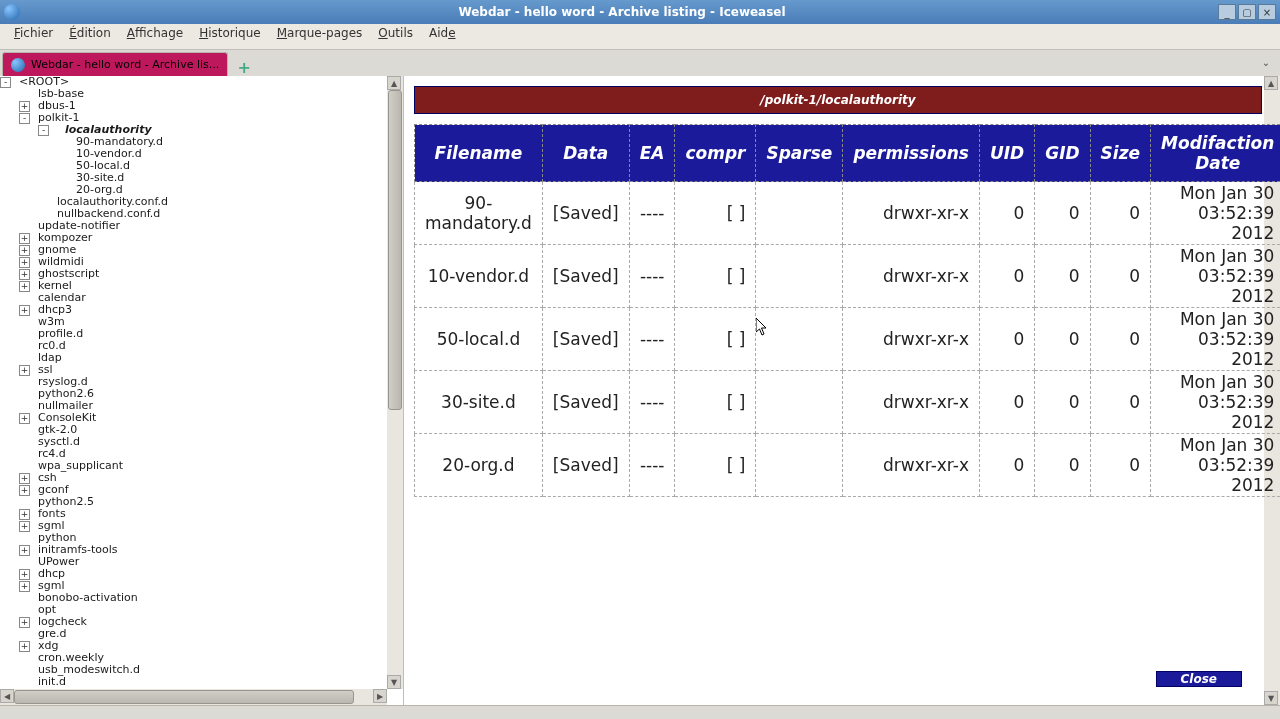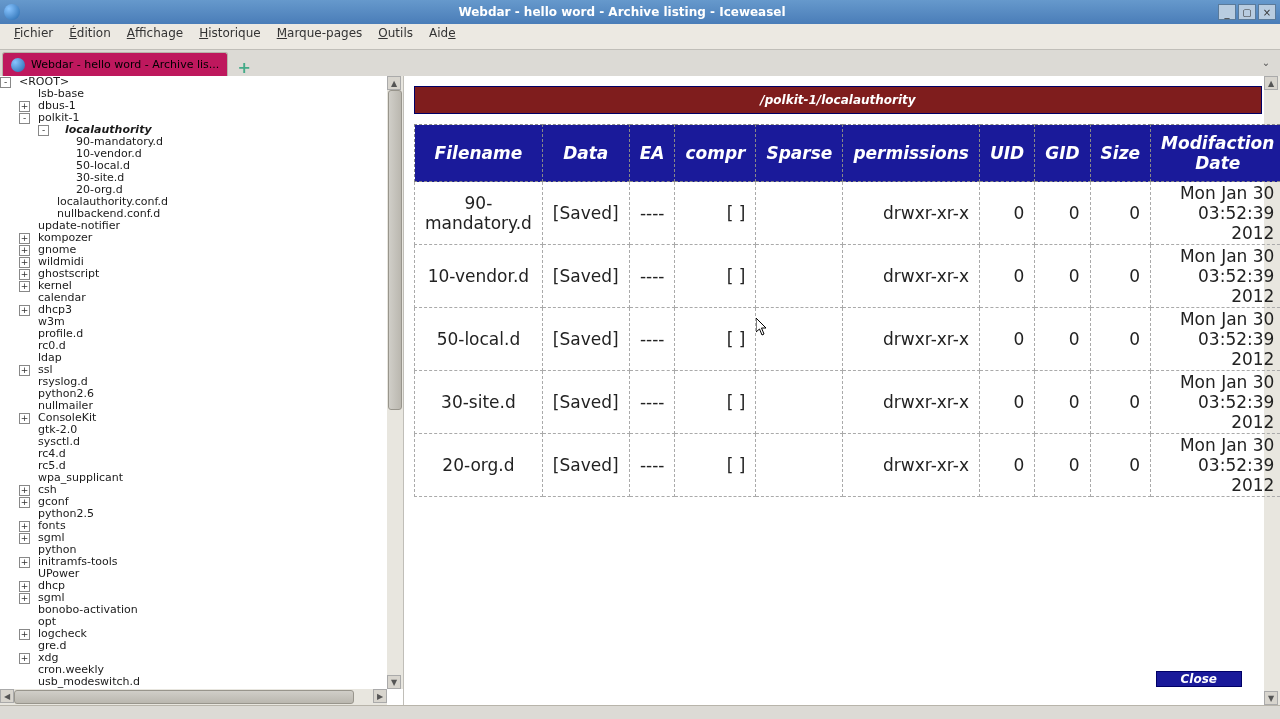--- a/index.html
+++ b/index.html
@@ -251,25 +251,20 @@
         </div>
         <div class="tree-row">
           <div class="spacer"></div>
           <div class="spacer"></div>
           <span class="tree-label">sysctl.d</span>
         </div>
         <div class="tree-row">
           <div class="spacer"></div>
           <div class="spacer"></div>
           <span class="tree-label">rc4.d</span>
-        </div>
-        <div class="tree-row">
-          <div class="spacer"></div>
-          <div class="spacer"></div>
-          <span class="tree-label">rc5.d</span>
         </div>
         <div class="tree-row">
           <div class="spacer"></div>
           <div class="spacer"></div>
           <span class="tree-label">wpa_supplicant</span>
         </div>
         <div class="tree-row">
           <div class="spacer"></div>
           <div class="expander">+</div>
           <span class="tree-label">csh</span>

